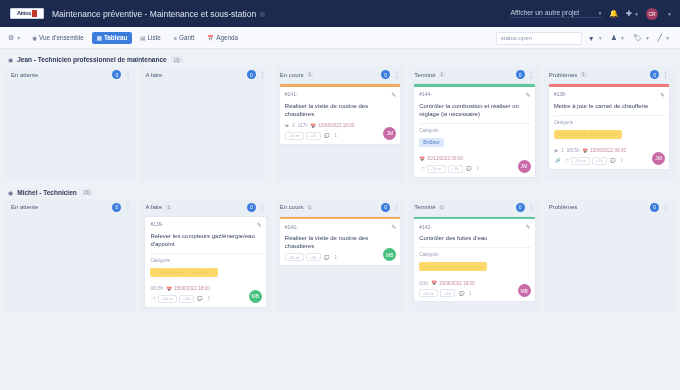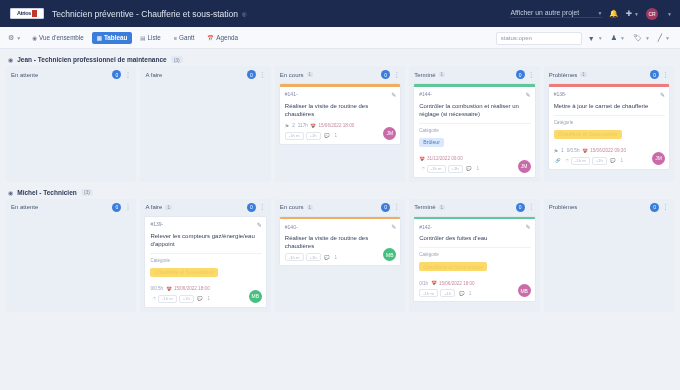--- a/index.html
+++ b/index.html
@@ -201,21 +201,21 @@
 </style>
 </head>
 <body>
 
 <div class="app-header">
   <div class="brand-logo">
     <span class="logo-text">Atrios</span>
     <span class="logo-bar"></span>
   </div>
   <div class="app-title">
-    <span>Technicien préventive - Chaufferie et sous-station</span><span class="title-star">®</span>
+    <span>Maintenance préventive - Maintenance et sous-station</span><span class="title-star">®</span>
   </div>
 
   <div class="header-right">
     <div class="project-select">
       <span>Afficher un autre projet</span>
       <span class="caret">▼</span>
     </div>
     <div class="icon-btn-dark">🔔</div>
     <div class="icon-btn-dark">✚<span class="caret">▼</span></div>
     <div class="avatar-header">

